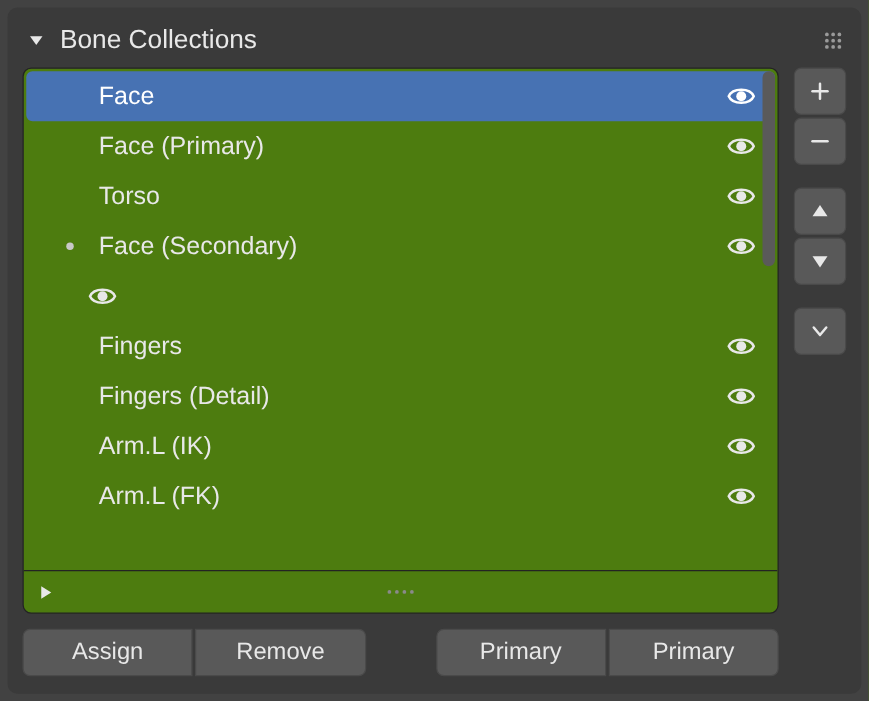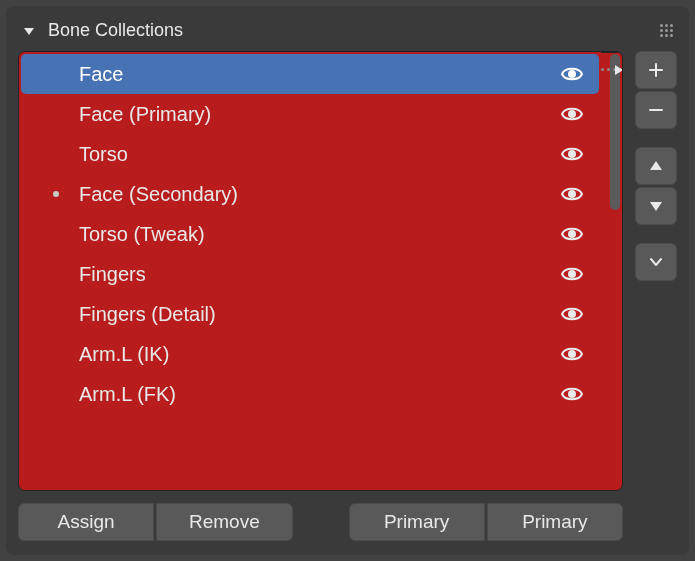--- a/index.html
+++ b/index.html
@@ -29,21 +29,21 @@
       user-select: none;
     }
     .panel-header .chevron {
       display: inline-flex;
       align-items: center;
       justify-content: center;
       width: 18px;
     }
     .panel-title {
       font-weight: 400;
-      font-size: 18px;
+      font-size: 21px;
       color: #e8e8e8;
     }
     .panel-dots {
       margin-left: auto;
       display: flex;
       flex-direction: column;
       gap: 2px;
       padding-right: 4px;
     }
     .panel-dots .row {
@@ -62,28 +62,29 @@
       flex: 1;
       min-height: 0;
     }
     .list-box-wrapper {
       flex: 1;
       display: flex;
       flex-direction: column;
       min-height: 0;
     }
     .list-box {
-      background: #b91c1c;
+      background: #4d7c0f;
       border-radius: 7px;
       border: 1px solid #232323;
       flex: 1;
       overflow: hidden;
       position: relative;
       min-height: 0;
       display: flex;
+      flex-direction: column;
     }
     .list-items {
       flex: 1;
       overflow: hidden;
       padding: 2px 2px;
     }
     .list-item {
       display: flex;
       align-items: center;
       height: 40px;
@@ -271,21 +272,20 @@
               <span class="label">Face (Secondary)</span>
               <span class="eye">
                 <svg width="26" height="26" viewBox="0 0 26 26">
     <path d="M3 13 C6 6 20 6 23 13 C20 20 6 20 3 13 Z" fill="none" stroke="#e8e8e8" stroke-width="2"></path>
     <circle cx="13" cy="13" r="4" fill="#e8e8e8"></circle>
   </svg>
               </span>
             </div>
             <div class="list-item">
               <span class="bullet"></span>
-              <span class="label">Torso (Tweak)</span>
               <span class="eye">
                 <svg width="26" height="26" viewBox="0 0 26 26">
     <path d="M3 13 C6 6 20 6 23 13 C20 20 6 20 3 13 Z" fill="none" stroke="#e8e8e8" stroke-width="2"></path>
     <circle cx="13" cy="13" r="4" fill="#e8e8e8"></circle>
   </svg>
               </span>
             </div>
             <div class="list-item">
               <span class="bullet"></span>
               <span class="label">Fingers</span>

